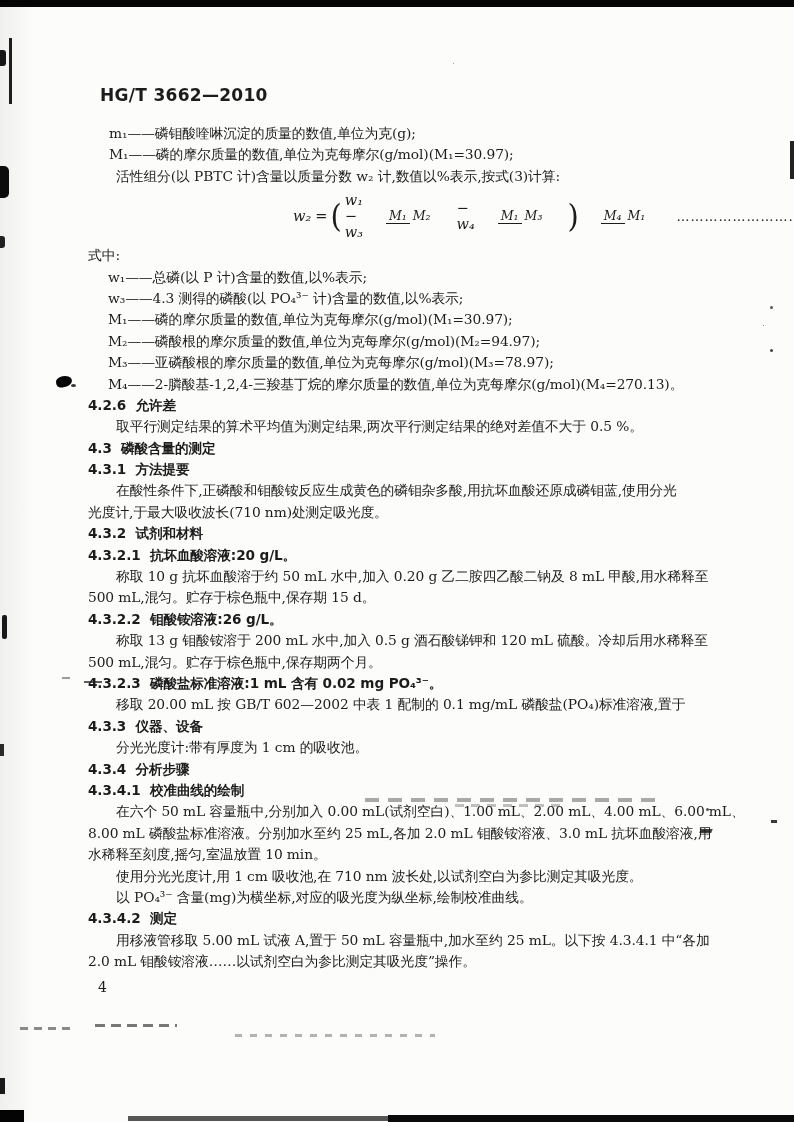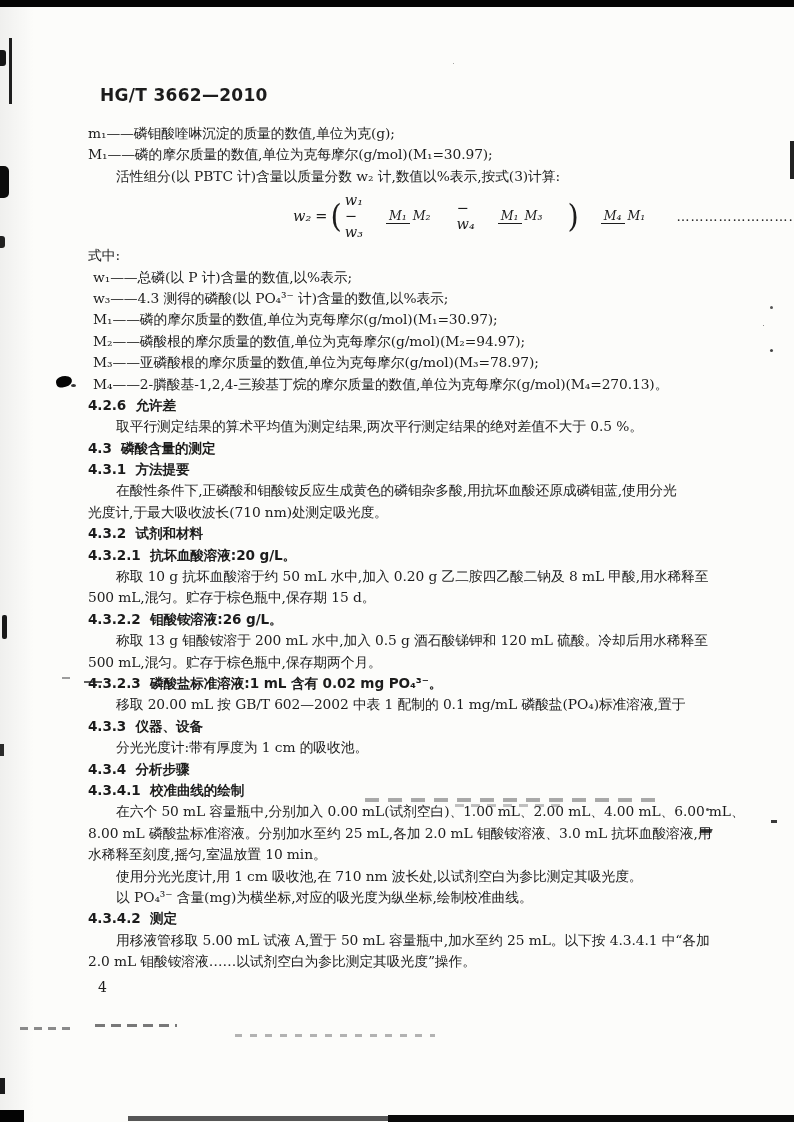--- a/index.html
+++ b/index.html
@@ -11,22 +11,22 @@
   .page::before{content:"";position:absolute;left:0;top:0;width:34px;height:100%;
     background:linear-gradient(90deg,rgba(0,0,0,0.05),rgba(0,0,0,0));pointer-events:none;}
   .content{position:absolute;left:88px;top:84px;width:640px;}
   .doc-header{
     font-family:"DejaVu Sans","Liberation Sans",sans-serif;font-weight:700;
     font-size:17px;height:22px;line-height:22px;margin-left:12px;margin-bottom:17px;
     letter-spacing:0.3px;
   }
   .line{height:21.4px;line-height:21.4px;font-size:13.8px;white-space:pre;letter-spacing:-0.1px;}
   .line.head{font-family:"DejaVu Sans","Liberation Sans",sans-serif;font-weight:700;font-size:13.6px;}
-  .line.defA{}
-  .line.def{margin-left:5px;}
+  .line.defA{margin-left:21px;}
+  .line.def{margin-left:20px;}
   .line.para{margin-left:28px;}
   .line.cont,.line.shi{margin-left:0;}
   
   .formula{height:58px;display:flex;align-items:center;margin-left:203px;
     font-size:14.5px;font-style:italic;}
   .formula .tok{margin:15px 2px;}
   .frac{display:inline-flex;flex-direction:row;text-align:center;font-size:12.5px;
     line-height:1.2;margin:0 21px;vertical-align:middle;}
   .frac .num{border-bottom:1px solid #1c1c1c;padding:0 3px;}
   .frac .den{padding:0 3px;}

